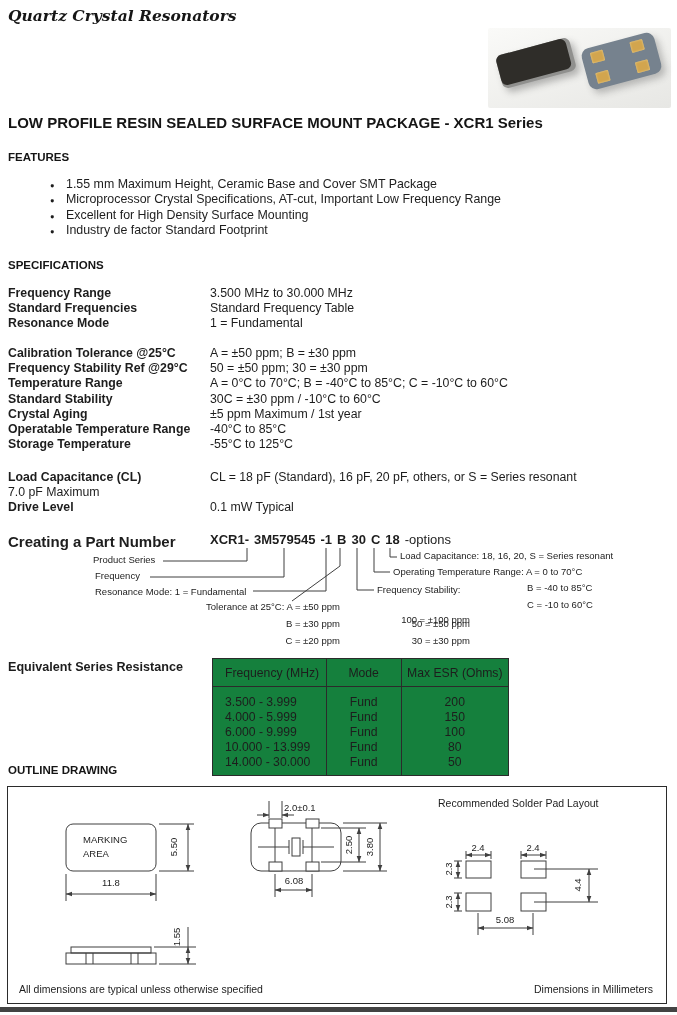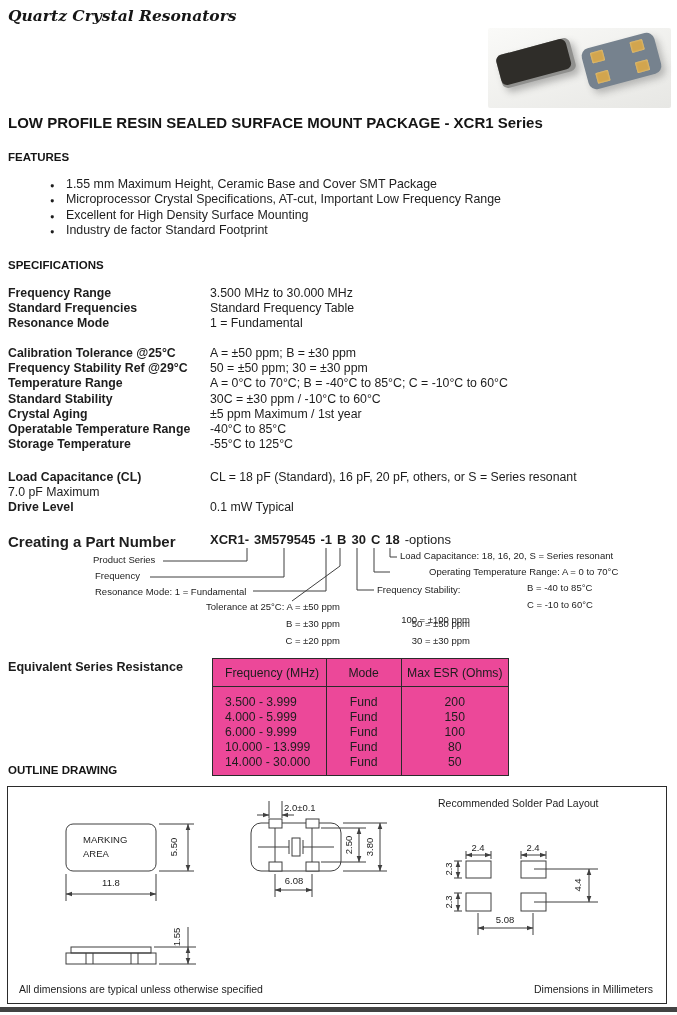--- a/index.html
+++ b/index.html
@@ -16,21 +16,21 @@
   .spec-row{display:flex;font-size:12.3px;line-height:15.2px;white-space:nowrap;}
   .spec-row .lbl{font-weight:bold;width:202px;flex:none;}
   .pn-label{font-size:15px;font-weight:bold;white-space:nowrap;}
   .pn{display:inline-flex;gap:5px;font-size:13px;font-weight:bold;white-space:nowrap;align-items:baseline;}
   .pn .opt{font-weight:normal;}
   .callout{font-size:9.5px;white-space:nowrap;color:#222;}
   .callout.ra{text-align:right;}
   .esr-label{font-size:12.6px;font-weight:bold;white-space:nowrap;}
   table.esr{border-collapse:collapse;width:295px;font-size:12.2px;}
   table.esr, table.esr th, table.esr td{border:0;}
-  .esr-wrap{border:1.6px solid #2b2b2b;background:#ec4899;}
+  .esr-wrap{border:1.6px solid #2b2b2b;background:#15803d;}
   table.esr thead th{font-weight:normal;height:27px;border-bottom:1.6px solid #2b2b2b;padding:0;}
   table.esr th.c1,table.esr td.c1{width:110px;text-align:left;padding-left:12px;border-right:1.6px solid #2b2b2b;}
   table.esr th.c2,table.esr td.c2{width:82px;text-align:center;border-right:1.6px solid #2b2b2b;}
   table.esr th.c3,table.esr td.c3{width:120px;text-align:center;}
   table.esr tbody td{height:15px;padding-top:0;padding-bottom:0;}
   table.esr tbody tr.first td{padding-top:7px;}
   table.esr tbody tr.last td{padding-bottom:6px;}
   .outline-box{border:1.6px solid #2b2b2b;background:#fff;}
   .photo-area{background:linear-gradient(160deg,#fafaf8,#e7e7e4);border-radius:2px;}
   .chip1{position:absolute;left:10px;top:18px;width:76px;height:34px;background:#90908e;
@@ -161,21 +161,21 @@
     <polyline class="ln" points="390,3 390,12 397,12"></polyline>
   </svg>
 
   <div class="abs callout" style="left:93px;top:554px;">Product Series</div>
   <div class="abs callout" style="left:95px;top:570px;">Frequency</div>
   <div class="abs callout" style="left:95px;top:586px;">Resonance Mode: 1 = Fundamental</div>
   <div class="abs callout ra" style="left:90px;top:601px;width:250px;">Tolerance at 25°C: A = ±50 ppm</div>
   <div class="abs callout ra" style="left:90px;top:618px;width:250px;">B = ±30 ppm</div>
   <div class="abs callout ra" style="left:90px;top:635px;width:250px;">C = ±20 ppm</div>
   <div class="abs callout" style="left:400px;top:550px;">Load Capacitance: 18, 16, 20, S = Series resonant</div>
-  <div class="abs callout" style="left:393px;top:566px;margin-left:36px;">Operating Temperature Range: A = 0 to 70°C</div>
+  <div class="abs callout" style="left:393px;top:566px;">Operating Temperature Range: A = 0 to 70°C</div>
   <div class="abs callout" style="left:527px;top:582px;">B = -40 to 85°C</div>
   <div class="abs callout" style="left:527px;top:599px;">C = -10 to 60°C</div>
   <div class="abs callout" style="left:377px;top:584px;">Frequency Stability:</div>
   <div class="abs callout ra" style="left:370px;top:614px;width:100px;">100 = ±100 ppm</div>
   <div class="abs callout ra" style="left:370px;top:618px;width:100px;">50 = ±50 ppm</div>
   <div class="abs callout ra" style="left:370px;top:635px;width:100px;">30 = ±30 ppm</div>
 
   <div class="abs esr-label" style="left:8px;top:660px;">Equivalent Series Resistance</div>
   <div class="abs esr-wrap" style="left:212px;top:658px;">
     <table class="esr">

